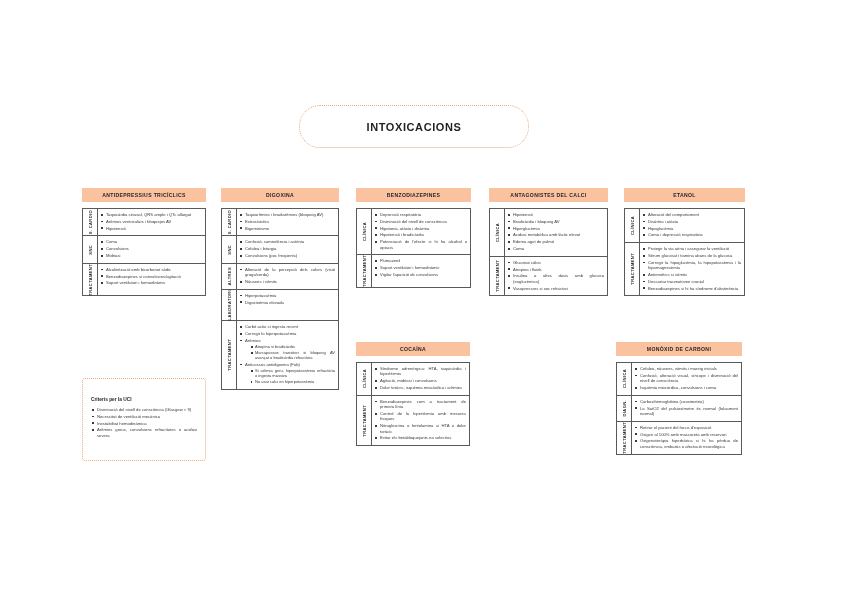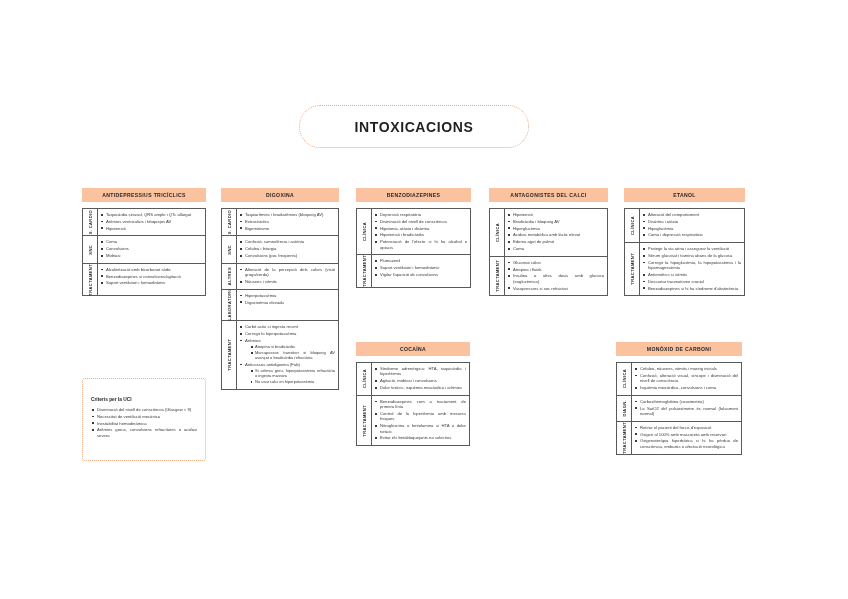--- a/index.html
+++ b/index.html
@@ -28,21 +28,21 @@
     width: 228px;
     height: 41px;
     border: 1.6px dotted #f0a878;
     border-radius: 21px;
     display: flex;
     align-items: center;
     justify-content: center;
     background: #ffffff;
   }
   #title-pill .title-text {
-    font-size: 14px;
+    font-size: 11px;
     font-weight: bold;
     letter-spacing: 0.6px;
     color: #231f20;
     text-align: center;
   }
 
   
   .block { position: absolute; }
   .block-header {
     background: #fbc2a0;

